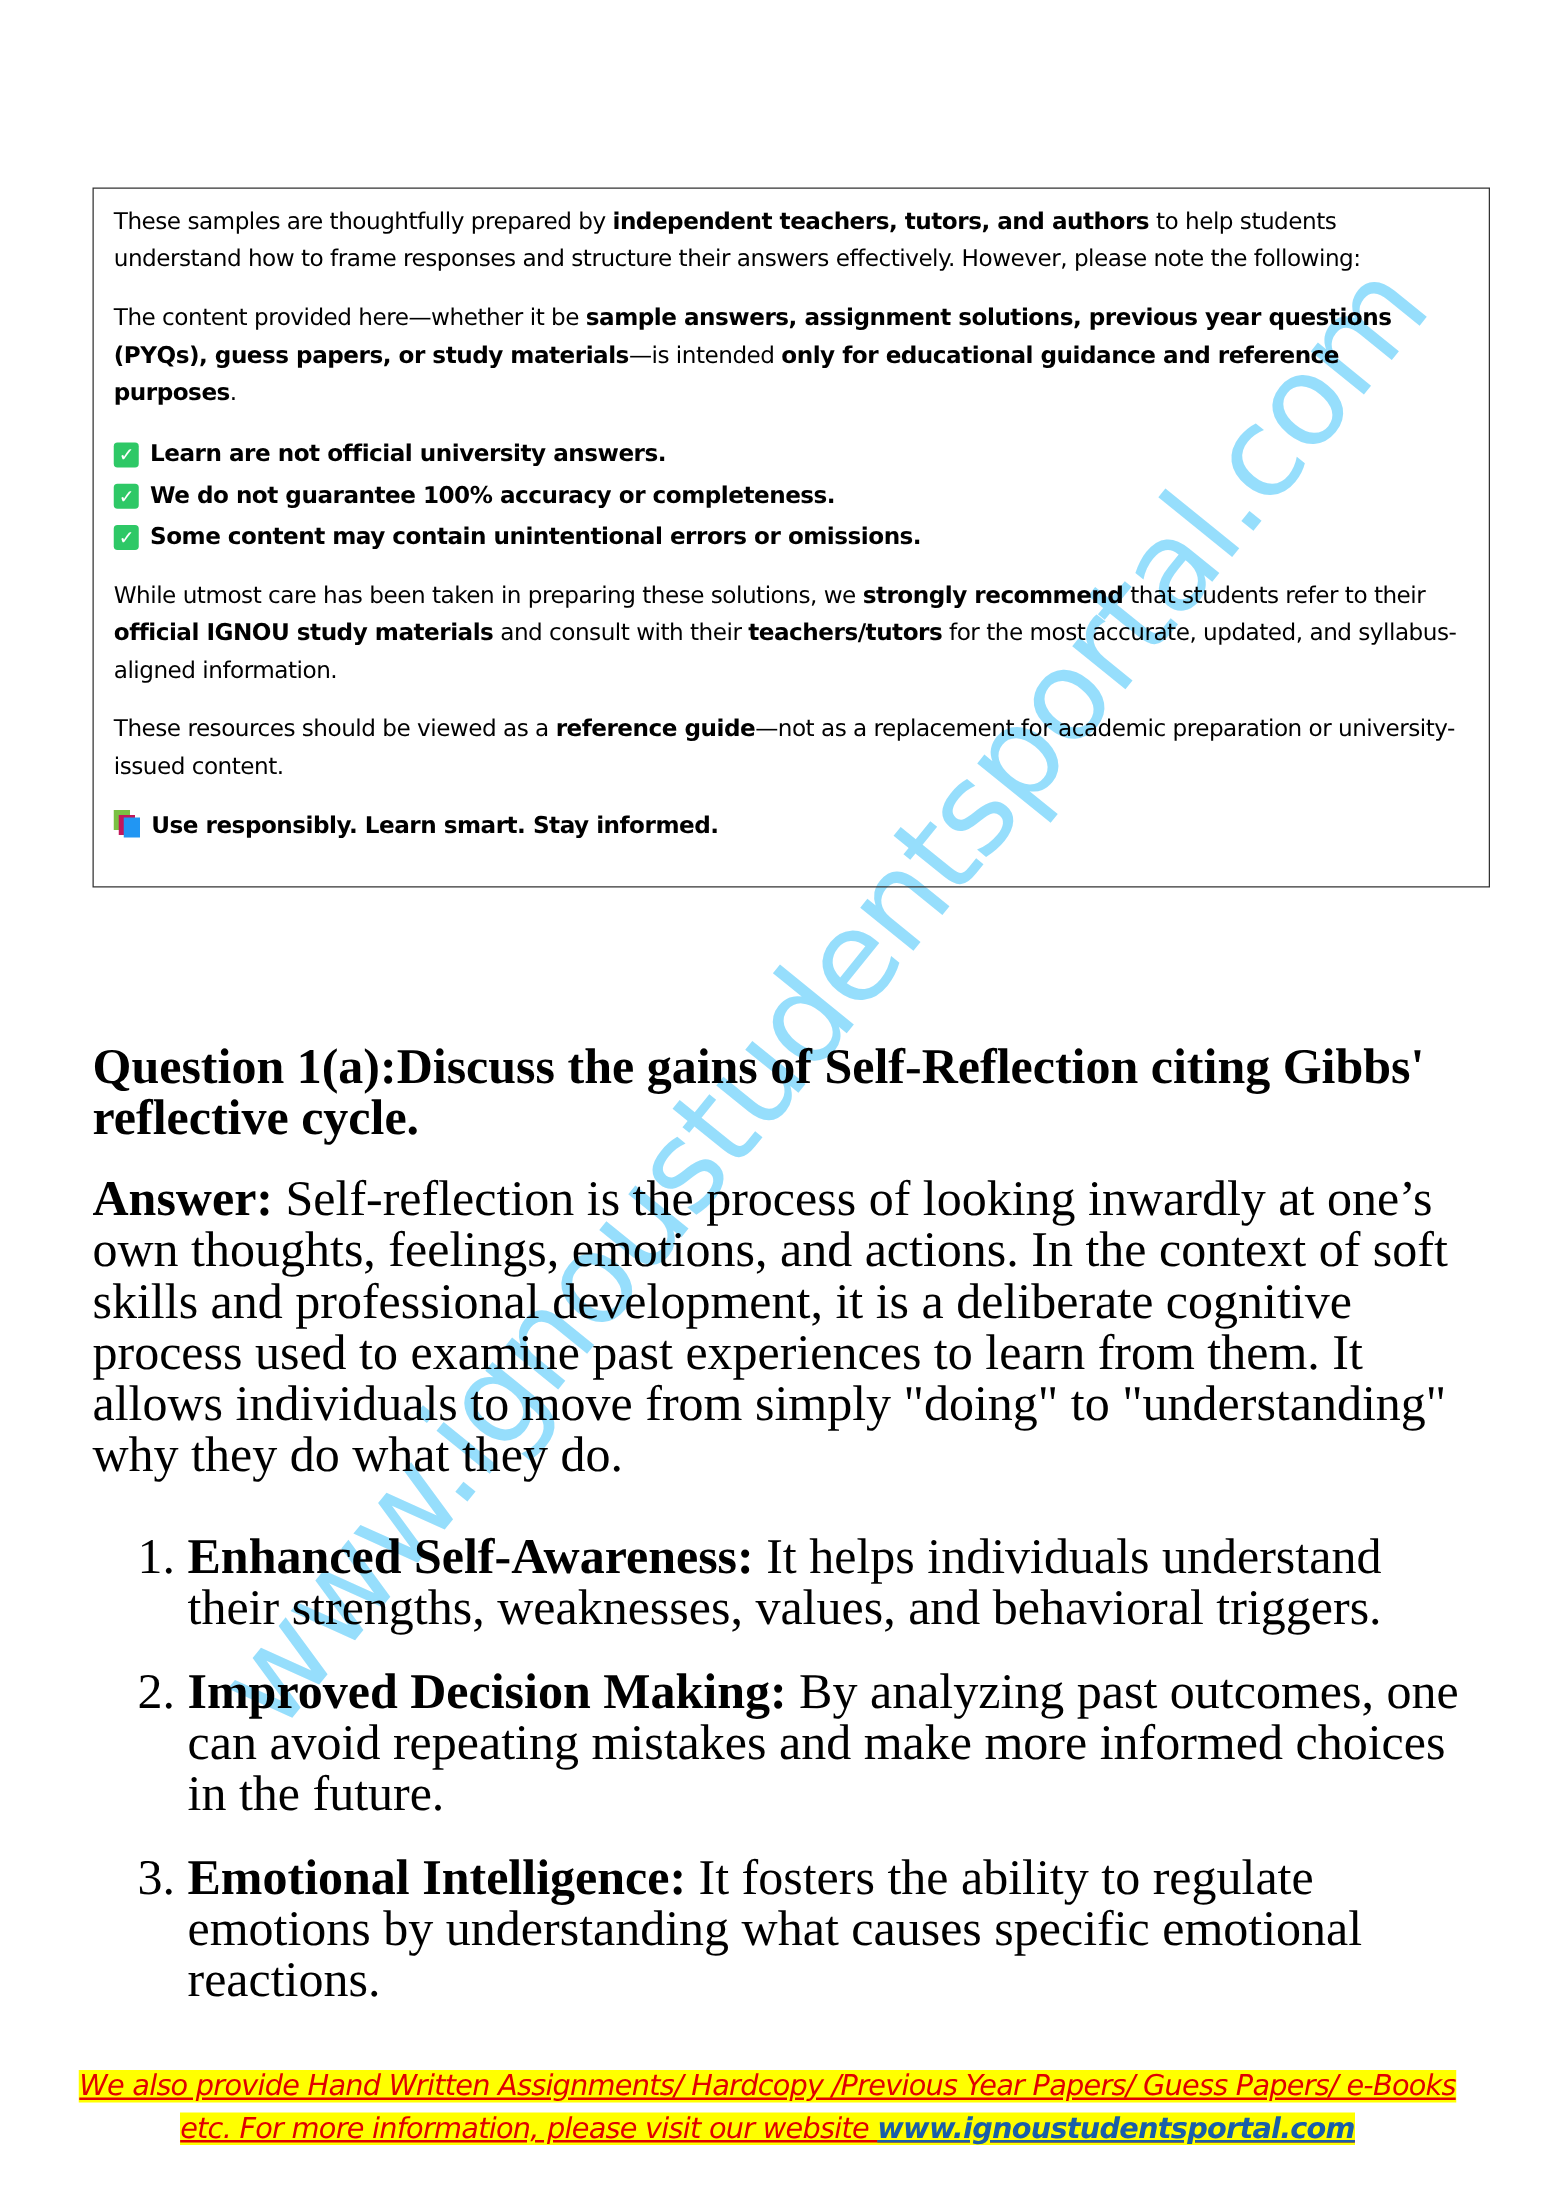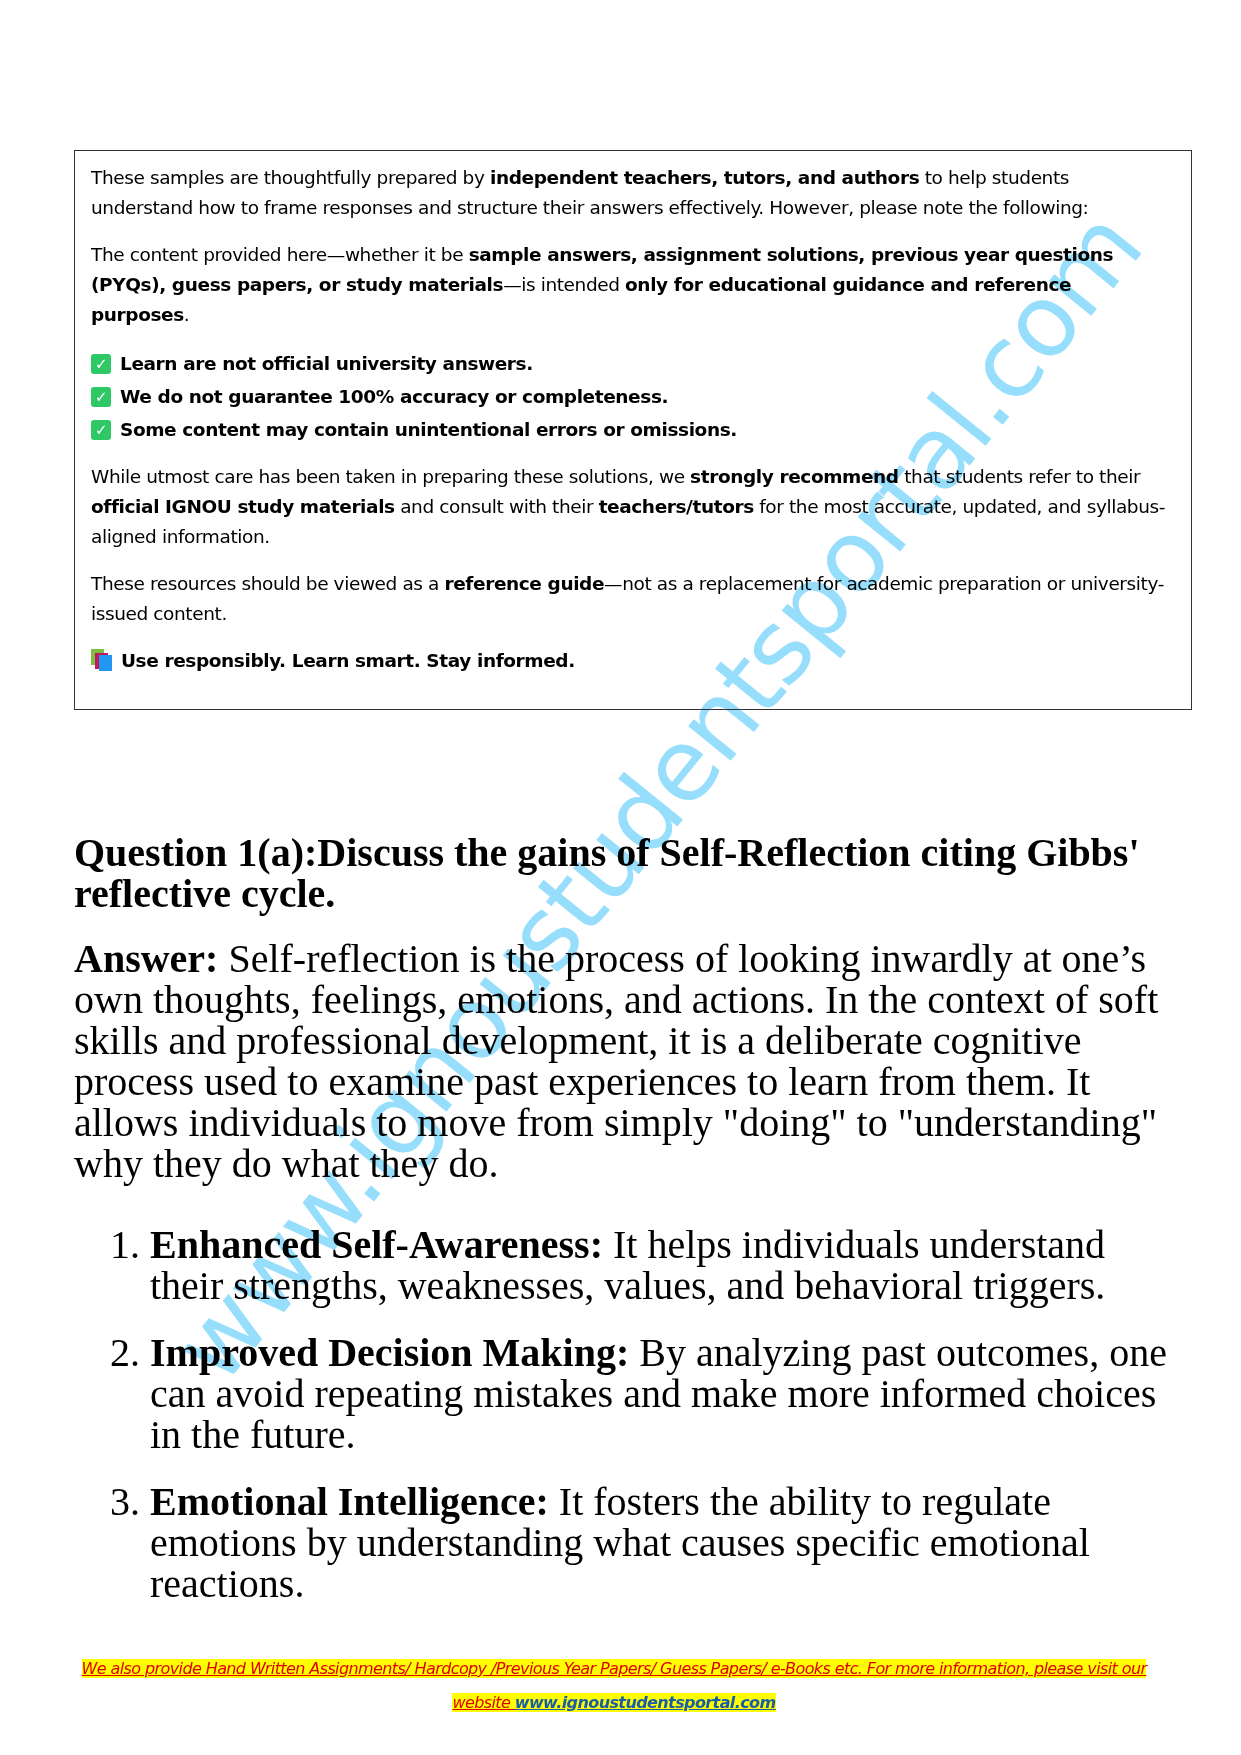--- a/index.html
+++ b/index.html
@@ -17,21 +17,21 @@
   .books span { position: absolute; width: 13px; height: 16px; }
   .books .b1 { background: #7ac143; left: 0; top: 0; }
   .books .b2 { background: #c2185b; left: 4px; top: 4px; }
   .books .b3 { background: #2196f3; left: 8px; top: 6px; }
   .content { position: absolute; left: 74px; top: 832px; width: 1110px; font-size: 40px; line-height: 41px; }
   .content p { margin: 0 0 24px 0; }
   .q { font-weight: bold; }
   ol { margin: 40px 0 0 0; padding-left: 76px; }
   ol li { margin-bottom: 26px; padding-left: 0; }
   .watermark { position: absolute; left: 30px; top: 770px; width: 1300px; font-family: "DejaVu Sans", sans-serif; font-size: 100px; color: rgba(80, 200, 250, 0.6); transform: rotate(-51deg); transform-origin: left top; white-space: nowrap; pointer-events: none; top: 1330px; left: 150px; letter-spacing: -2px; }
-  .footer { position: absolute; left: 54px; top: 1652px; width: 1120px; text-align: center; font-family: "DejaVu Sans", sans-serif; font-style: italic; font-size: 16px; line-height: 34px; letter-spacing: -0.6px; }
+  .footer { position: absolute; left: 54px; top: 1652px; width: 1120px; text-align: center; font-family: "DejaVu Sans", sans-serif; font-style: italic; font-size: 23px; line-height: 34px; letter-spacing: -0.6px; }
   .footer .line { background: #ffff00; color: #e00000; text-decoration: underline; display: inline; }
   .footer a { color: #1a5ea8; font-weight: bold; text-decoration: underline; }
 </style>
 </head>
 <body>
 
 <div class="watermark">www.ignoustudentsportal.com</div>
 
 <div class="disclaimer">
   <p>

